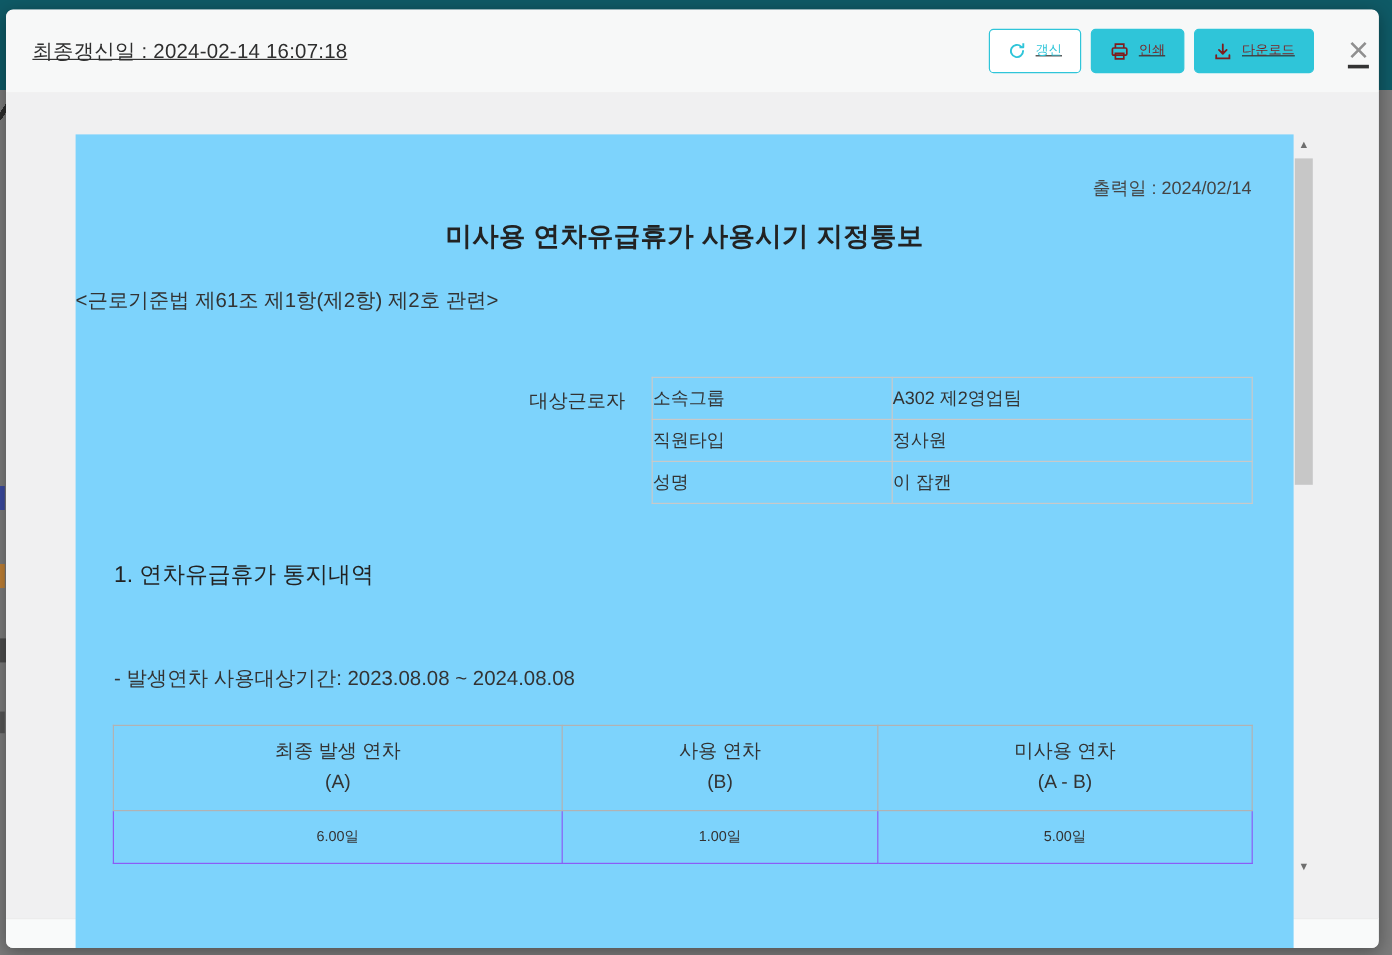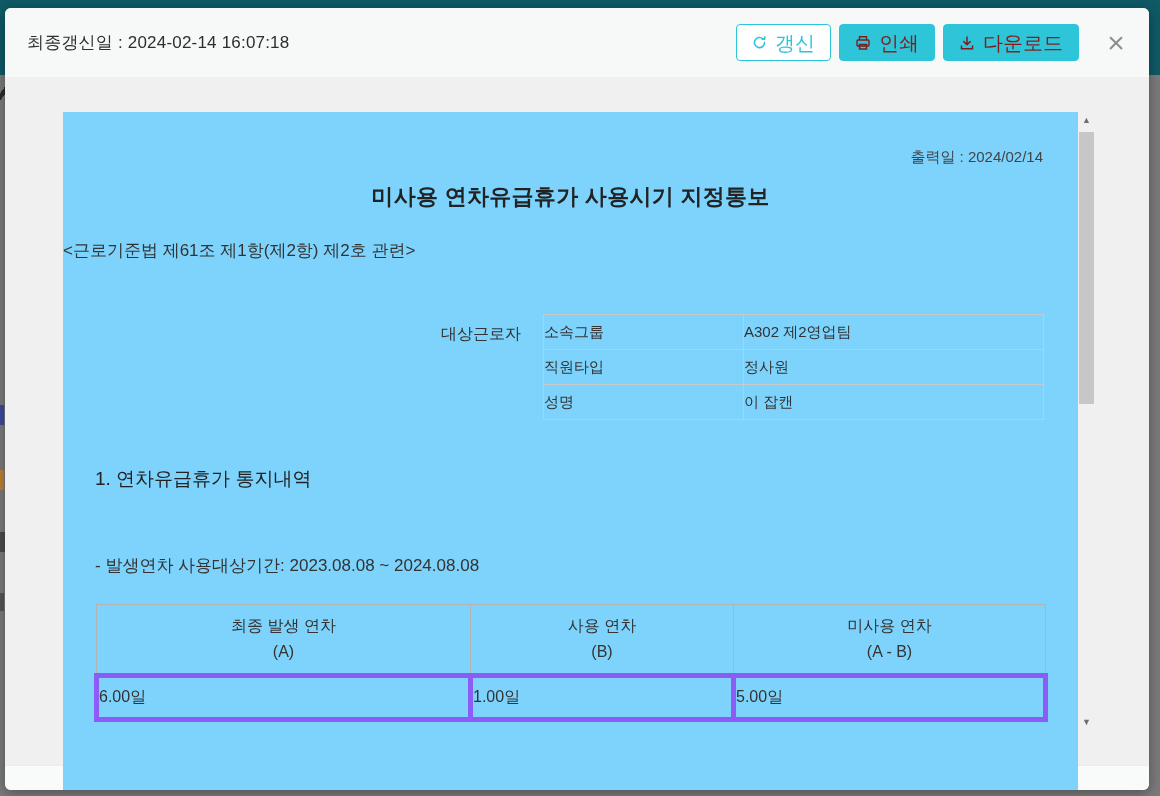--- a/index.html
+++ b/index.html
@@ -23,26 +23,26 @@
 
   
   .modal {
     position: absolute; left: 5px; top: 8px; width: 1144px; height: 782px;
     background: #f0f0f1; border-radius: 6px; overflow: hidden; z-index: 2;
     box-shadow: 0 3px 14px rgba(0,0,0,.35);
     display: flex; flex-direction: column;
   }
   .modal-header {
     height: 69px; flex: 0 0 69px; background: #f7f8f8;
-    display: flex; align-items: center; padding: 0 16px 0 22px;
+    display: flex; align-items: center; padding: 0 0 0 22px; text-decoration: underline;
   }
   .modal-title { font-size: 17px; color: #2e2e2e; letter-spacing: .2px; }
   .header-actions { margin-left: auto; display: flex; align-items: center; gap: 8px; }
   .btn {
-    height: 37px; border-radius: 4px; font-size: 20px; font-family: inherit;
+    height: 37px; border-radius: 4px; font-size: 11px; font-family: inherit;
     display: inline-flex; align-items: center; gap: 8px; padding: 0 15px;
     cursor: pointer; border: 1px solid #2fc5d9; line-height: 1;
   }
   .btn-outline { background: #ffffff; color: #2fc5d9; }
   .btn-fill { background: #2fc5d9; color: #7f1d1d; align-items: center; }
   .btn svg { display: block; }
   .close-btn {
     margin-left: 12px; width: 34px; height: 37px; background: none; border: none;
     font-size: 30px; color: #8f8f8f; cursor: pointer; line-height: 1; padding: 0;
   }
@@ -68,22 +68,22 @@
   .worker-table td { border: 1px solid #c9c9c9; height: 35px; text-align: left;
     font-size: 15px; color: #333; padding: 0; }
 
   .section-title { position: absolute; top: 354px; left: 32px; font-size: 19px;
     font-weight: 400; color: #222; }
   .period-line { position: absolute; top: 442px; left: 32px; font-size: 17px; color: #333; }
 
   .leave-table { position: absolute; top: 492px; left: 31px; width: 949px; table-layout: fixed; }
   .leave-table th { border: 1px solid #b2b2b2; height: 71px; font-weight: 400;
     font-size: 16px; color: #333; padding: 0; }
-  .leave-table td { border: 5px solid #8b5cf6; height: 44px; text-align: left;
-    font-size: 16px; color: #333; padding: 0; }
+  .leave-table td { border: 1px solid #8b5cf6; height: 44px; text-align: center;
+    font-size: 12px; color: #333; padding: 0; }
   .th-line { display: block; line-height: 1.6; }
 
   
   .scrollbar { position: absolute; left: 1073px; top: 38px; width: 17px; height: 612px; }
   .sb-arrow { position: absolute; left: 0; width: 17px; text-align: center;
     font-size: 9px; color: #6e6e6e; cursor: pointer; user-select: none; }
   .sb-up { top: 0; }
   .sb-down { bottom: 0; }
   .sb-thumb { position: absolute; left: 1px; top: 17px; width: 15px; height: 272px;
     background: #c7c7c7; cursor: pointer; }

